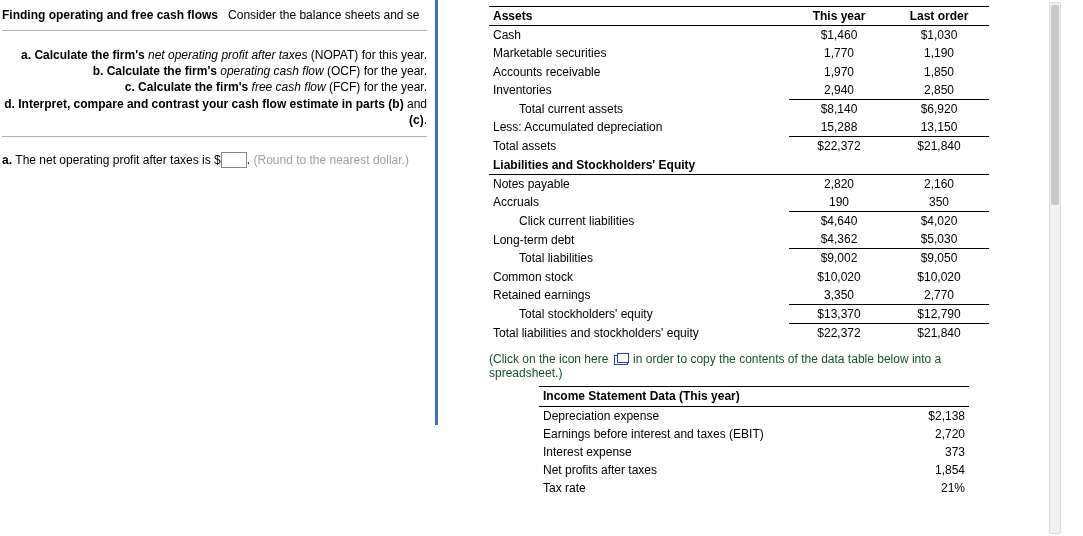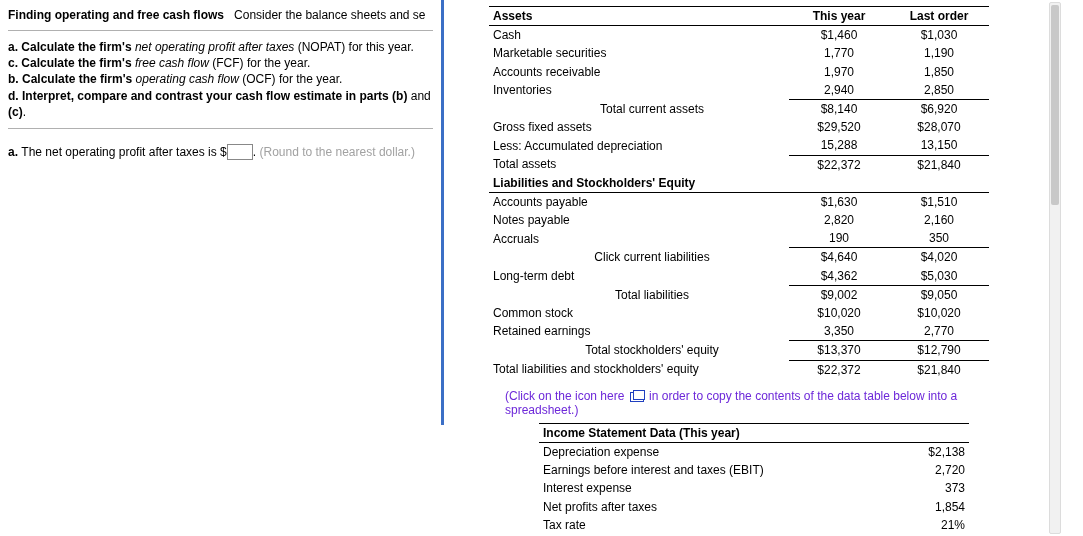--- a/index.html
+++ b/index.html
@@ -9,21 +9,21 @@
     font-size: 12px;
     color: #000;
     background: #fff;
     width: 1083px;
     height: 536px;
     overflow: hidden;
     position: relative;
   }
   .left-pane {
     position: absolute;
-    left: 6px;
+    left: 0;
     top: 0;
     width: 438px;
     height: 425px;
     padding: 6px 8px 6px 2px;
     border-right: 3px solid #3b6fc6;
   }
   .right-wrap {
     position: absolute;
     left: 419px;
     top: 0;
@@ -47,42 +47,42 @@
   .scrollbar .thumb {
     position: absolute;
     left: 1px; right: 1px;
     top: 2px; height: 200px;
     background: #c8c8c8;
     border-radius: 2px;
   }
   .title-line { margin: 0 0 6px 0; line-height: 1.5; }
   .title-line b { font-weight: bold; }
   .hr-thin { border: none; border-top: 1px solid #b0b0b0; margin: 4px 0 8px 0; }
-  .q-list { padding: 0; margin: 8px 0 8px 0; }
+  .q-list { padding: 0; margin: 16px 0 8px 0; text-align: right; }
   .q-list div { line-height: 1.35; }
   .italic { font-style: italic; }
   .answer-line { margin-top: 15px; }
   .answer-line input.box {
     width: 26px; height: 16px;
     border: 1px solid #888;
     vertical-align: baseline;
     font-size: 12px;
     padding: 0 2px;
   }
   .hint { color: #a2a2a2; }
   
   table.bs { border-collapse: collapse; width: 500px; }
   table.bs td { padding: 1px 4px; line-height: 1.35; white-space: nowrap; }
   table.bs td.num { text-align: center; width: 100px; }
   table.bs .hdr td { border-top: 1px solid #000; border-bottom: 1px solid #000; font-weight: bold; }
   table.bs .section td:first-child { font-weight: bold; border-bottom: 1px solid #000; }
   table.bs .section td.num { border-bottom: 1px solid #000; font-weight: normal; }
-  table.bs .indent1 { padding-left: 30px; text-align: center; }
+  table.bs .indent1 { padding-left: 30px; }
   table.bs .line-top td.num { border-top: 1px solid #000; }
-  .click-note { color: #6d28d9; margin: 10px 0 6px 16px; }
+  .click-note { color: #14532d; margin: 10px 0 6px 0; }
   .copy-icon {
     display: inline-block;
     width: 14px; height: 10px;
     border: 1px solid #2040c0;
     position: relative;
     vertical-align: middle;
     margin: 0 2px;
   }
   .copy-icon::after {
     content: '';
@@ -100,22 +100,22 @@
 </head>
 <body>
 
 <div class="left-pane">
   <p class="title-line">
     <b>Finding operating and free cash flows</b>&nbsp;&nbsp;&nbsp;<span>Consider the balance sheets and se</span>
   </p>
   <hr class="hr-thin">
   <div class="q-list">
     <div><b>a. Calculate the firm's</b><span class="italic"> net operating profit after taxes</span><span> (NOPAT) for this year.</span></div>
+    <div><b>b. Calculate the firm's</b><span class="italic"> operating cash flow</span><span> (OCF) for the year.</span></div>
     <div><b>c. Calculate the firm's</b><span class="italic"> free cash flow</span><span> (FCF) for the year.</span></div>
-    <div><b>b. Calculate the firm's</b><span class="italic"> operating cash flow</span><span> (OCF) for the year.</span></div>
     <div><b>d. Interpret, compare and contrast your cash flow estimate in parts </b><b>(b)</b><span> and </span><b>(c)</b><span>.</span></div>
   </div>
   <hr class="hr-thin">
   <div class="answer-line">
     <b>a. </b><span>The net operating profit after taxes is $</span><input class="box" type="text" style=""><span>.  </span><span class="hint">(Round to the nearest dollar.)</span>
   </div>
 </div>
 
 <div class="right-wrap">
   <div class="right-pane">
@@ -148,49 +148,39 @@
             <td>Inventories</td>
             <td class="num">2,940</td>
             <td class="num">2,850</td>
           </tr>
           <tr class="line-top">
             <td class="indent1">Total current assets</td>
             <td class="num">$8,140</td>
             <td class="num">$6,920</td>
           </tr>
           <tr>
-            <td>Gross fixed assets</td>
-            <td class="num">$29,520</td>
-            <td class="num">$28,070</td>
-          </tr>
-          <tr>
             <td>Less: Accumulated depreciation</td>
             <td class="num">15,288</td>
             <td class="num">13,150</td>
           </tr>
           <tr class="line-top">
             <td>Total assets</td>
             <td class="num">$22,372</td>
             <td class="num">$21,840</td>
           </tr>
         </tbody>
       <tbody>
           <tr class="section">
         <td>Liabilities and Stockholders' Equity</td>
         <td class="num"></td>
             <td class="num"></td>
       </tr>
       </tbody>
         <tbody id="bs-rows2">
           <tr>
-            <td>Accounts payable</td>
-            <td class="num">$1,630</td>
-            <td class="num">$1,510</td>
-          </tr>
-          <tr>
             <td>Notes payable</td>
             <td class="num">2,820</td>
             <td class="num">2,160</td>
           </tr>
           <tr>
             <td>Accruals</td>
             <td class="num">190</td>
             <td class="num">350</td>
           </tr>
           <tr class="line-top">

